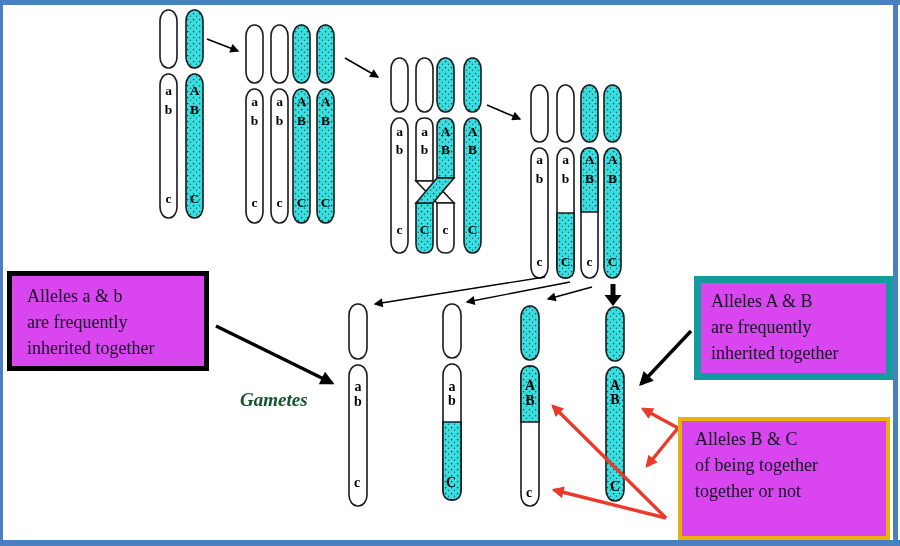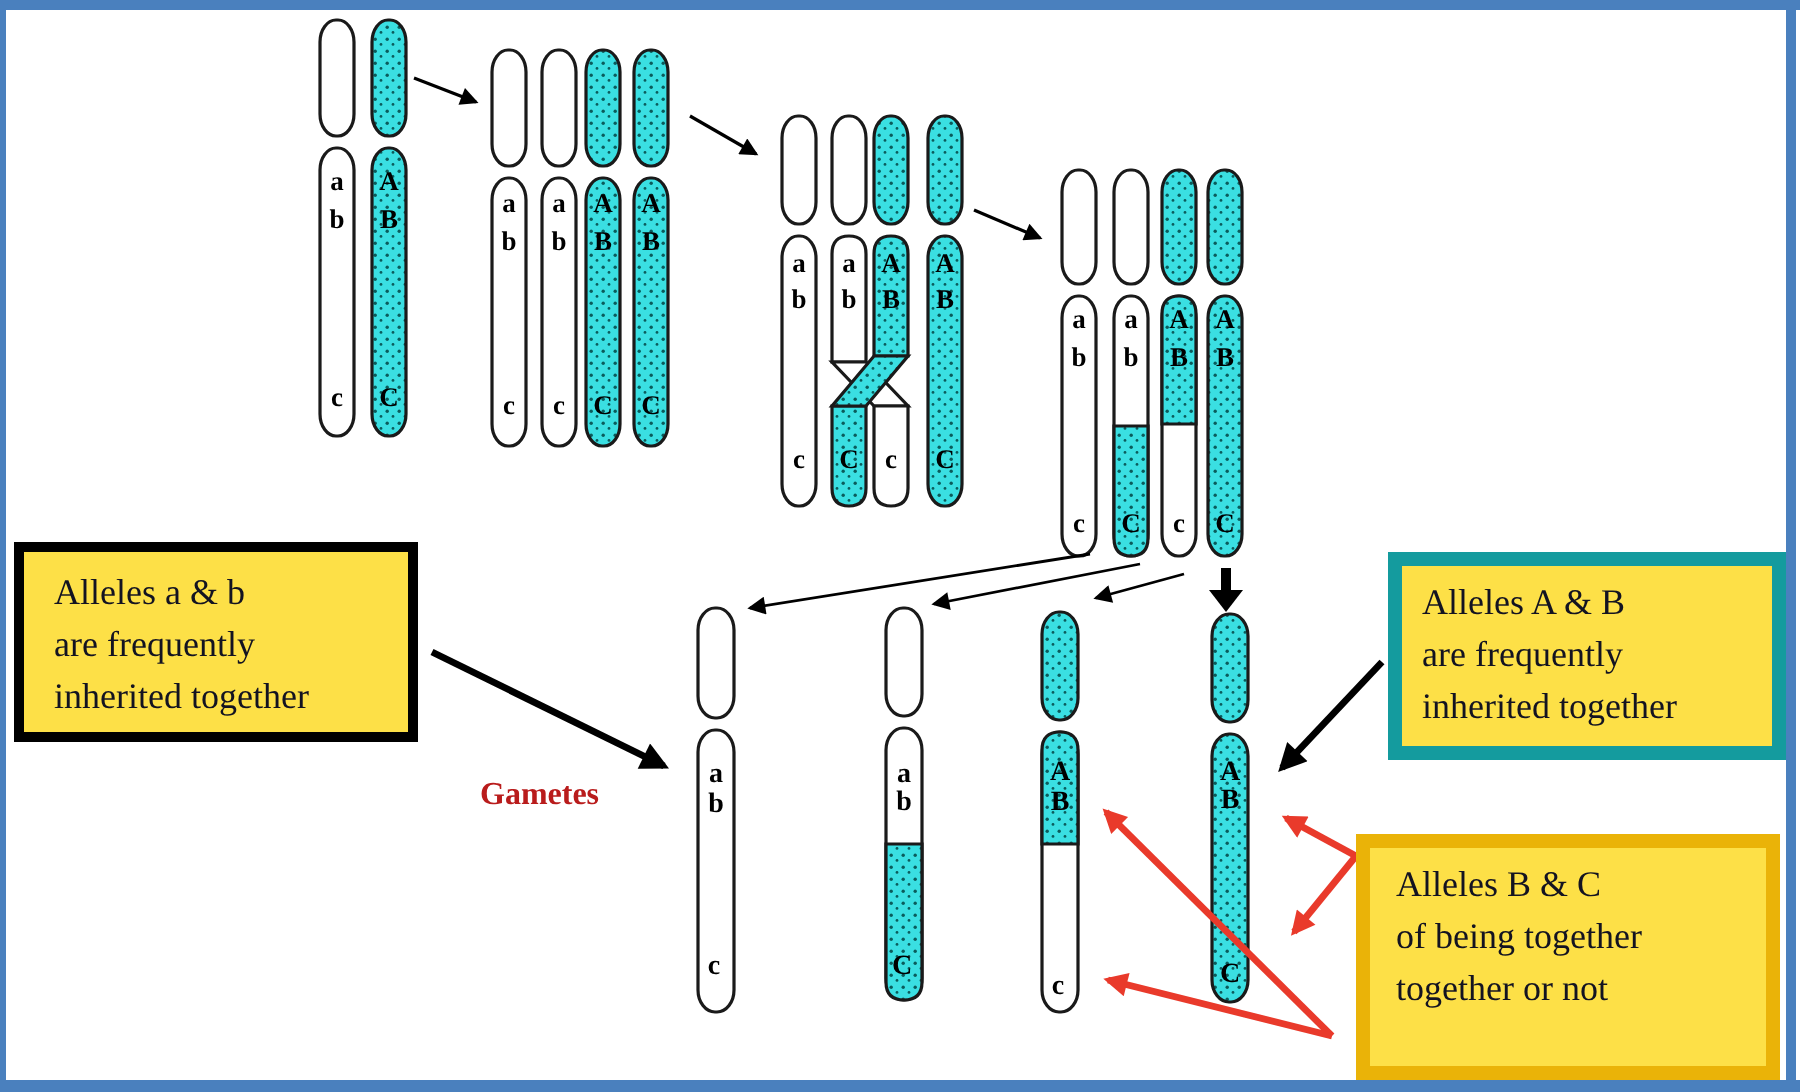--- a/index.html
+++ b/index.html
@@ -4,26 +4,26 @@
 <style>
   html,body{margin:0;padding:0;background:#fff;}
   #stage{position:relative;width:900px;height:546px;background:#ffffff;overflow:hidden;
          font-family:"Liberation Serif","DejaVu Serif",serif;}
   .bar{position:absolute;background:#4A80BE;}
   #bar-top{left:0;top:0;width:900px;height:5px;}
   #bar-left{left:0;top:0;width:3px;height:546px;}
   #bar-right{left:893px;top:0;width:5px;height:546px;}
   #bar-bottom{left:0;top:540px;width:900px;height:6px;}
   svg#diagram{position:absolute;left:0;top:0;}
-  .callout{position:absolute;box-sizing:border-box;background:#fde047;color:#131321;
+  .callout{position:absolute;box-sizing:border-box;background:#d946ef;color:#131321;
            font-size:18px;line-height:26px;z-index:5;}
   #callout-left{left:7px;top:271px;width:202px;height:100px;border:5px solid #000000;padding:7px 4px 0 15px;}
   #callout-teal{left:694px;top:276px;width:199px;height:104px;border:7px solid #149B9E;padding:5px 2px 0 10px;}
-  #callout-red{left:678px;top:417px;width:212px;height:123px;border:7px solid #eab308;padding:5px 2px 0 13px;}
-  #gametes-label{position:absolute;left:240px;top:389px;width:100px;font-weight:bold;font-size:16px;color:#b91c1c;}
+  #callout-red{left:678px;top:417px;width:212px;height:123px;border:4px solid #eab308;padding:5px 2px 0 13px;}
+  #gametes-label{position:absolute;left:240px;top:389px;width:100px;font-weight:bold;font-size:19px;color:#14532d;font-style:italic;}
   text.allele{font-family:"Liberation Serif","DejaVu Serif",serif;font-weight:bold;font-size:13.5px;fill:#000;}
   text.allele-g{font-family:"Liberation Serif","DejaVu Serif",serif;font-weight:bold;font-size:14px;fill:#000;}
   .chrom{stroke:#1a1a1a;stroke-width:1.6;}
 </style>
 </head>
 <body>
 
 <div id="stage">
 
   <svg id="diagram" width="900" height="546" viewBox="0 0 900 546">

